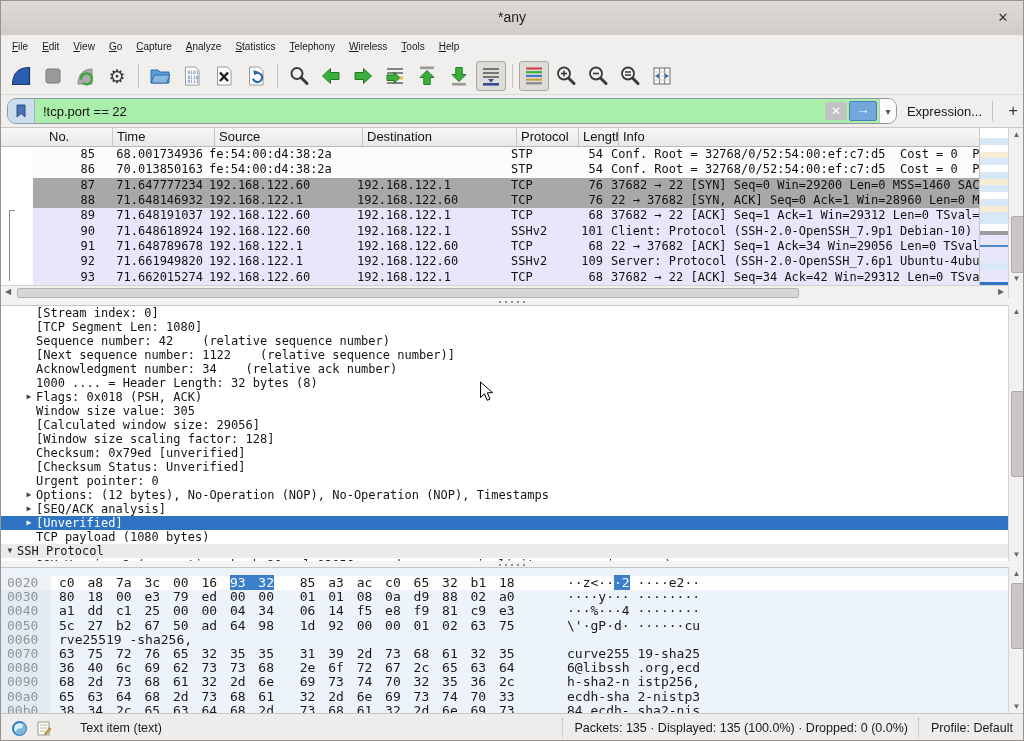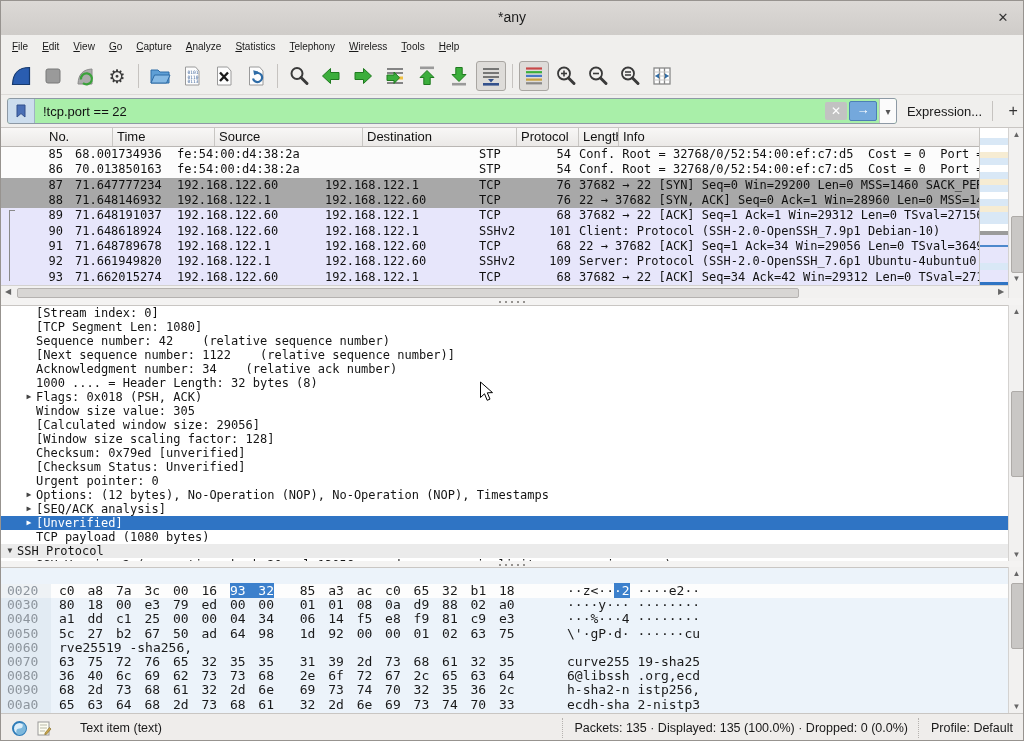--- a/index.html
+++ b/index.html
@@ -23,45 +23,45 @@
     display:flex;align-items:center;padding-left:4px;box-sizing:border-box;border-bottom:1px solid #dddbd8;}
   .tbtn{width:28px;height:28px;margin:0 1px;display:flex;align-items:center;justify-content:center;border:1px solid transparent;border-radius:3px;}
   .tbtn svg{width:24px;height:24px;}
   .tbtn.pressed{background:#dedcd9;border:1px solid #a9a6a2;}
   .tsep{width:1px;height:24px;background:#c6c3c0;margin:0 5px;}
   .gear-glyph{font-size:19px;color:#3a3a3a;line-height:1;}
   
   #filterbar{position:absolute;left:0;top:94px;width:100%;height:33px;background:#f0efed;
     display:flex;align-items:center;border-bottom:1px solid #c9c6c3;box-sizing:border-box;}
   #filter-field{position:relative;margin-left:6px;width:892px;height:24px;border:1px solid #8d99a5;
-    border-radius:3px;background:#a9efa9;display:flex;align-items:center;overflow:hidden;}
+    border-radius:9px;background:#a9efa9;display:flex;align-items:center;overflow:hidden;}
   #bookmark-btn{width:26px;height:100%;background:#ccdded;border-right:1px solid #9fb2c4;
     display:flex;align-items:center;justify-content:center;}
   #filter-text{flex:1;padding-left:8px;font-size:13px;color:#111;white-space:pre;}
   #clear-btn{width:22px;height:18px;background:#c2c2c2;border-radius:2px;color:#fff;
     font-size:12px;text-align:center;line-height:18px;margin-right:2px;}
   #apply-btn{width:26px;height:18px;background:#74a8dc;border:1px solid #4d7fb5;border-radius:2px;
     color:#fff;font-size:13px;text-align:center;line-height:16px;font-weight:bold;margin-right:2px;}
   #filter-caret{width:16px;height:100%;background:#fbfbfb;border-left:1px solid #c4c4c4;
     color:#555;font-size:10px;display:flex;align-items:center;justify-content:center;}
   #expression-label{margin-left:10px;font-size:13px;color:#1a1a1a;}
   #filter-sep{width:1px;height:20px;background:#c6c3c0;margin:0 10px;}
   #add-filter-btn{font-size:16px;color:#333;width:20px;text-align:center;}
   
   #packetlist{position:absolute;left:0;top:127px;width:100%;height:170px;background:#fff;}
   #pl-header{position:absolute;left:0;top:0;width:978px;height:19px;display:flex;
     background:linear-gradient(#f8f7f6,#ebe9e7);border-bottom:1px solid #b9b6b3;box-sizing:border-box;padding-left:44px;}
   .pl-hcell{font-size:13px;color:#111;padding:1px 0 0 4px;border-right:1px solid #c8c6c3;
     box-sizing:border-box;overflow:hidden;white-space:pre;flex:none;}
   #pl-rows{position:absolute;left:0;top:19px;width:978px;height:138px;overflow:hidden;}
   .prow{display:flex;height:15.33px;font-family:"DejaVu Sans Mono",monospace;font-size:12px;
-    line-height:15.33px;color:#111;}
+    line-height:15.33px;color:#111;margin-left:32px;}
   .prow span{flex:none;overflow:hidden;white-space:pre;box-sizing:border-box;}
   .c-no{width:68px;text-align:right;padding-right:6px;}
-  .c-time{width:102px;padding-left:6px;}
+  .c-time{width:102px;padding-left:6px;text-align:right;}
   .c-src{width:148px;padding-left:6px;}
   .c-dst{width:154px;padding-left:6px;}
   .c-proto{width:62px;padding-left:6px;}
   .c-len{width:40px;text-align:right;padding-right:4px;}
   .c-info{width:404px;padding-left:4px;}
   .prow.plain{background:#fcfcfc;}
   .prow.syn{background:#a8a8a8;}
   .prow.tcp{background:#e7e6fb;}
   .prow.selected{background:#2f74c4;color:#f4f8fc;}
   #conv-bracket{position:absolute;left:8px;top:82px;width:5px;height:70px;
@@ -84,21 +84,21 @@
   #details{position:absolute;left:0;top:304px;width:100%;height:256px;background:#fff;
     border-top:1px solid #c9c6c3;overflow:hidden;}
   .drow{height:14px;line-height:14px;font-family:"DejaVu Sans Mono",monospace;font-size:12px;
     color:#141414;display:flex;white-space:pre;width:1008px;}
   .drow .exp{width:14px;flex:none;font-size:8px;color:#444;text-align:center;line-height:14px;}
   .drow.selected{background:#2f74c4;color:#fff;}
   .drow.selected .exp{color:#fff;}
   .drow.shaded{background:#ebebeb;}
   
   #hexpane{position:absolute;left:0;top:566px;width:100%;height:146px;background:#ecf3fa;
-    border-top:1px solid #c9c6c3;overflow:hidden;padding-top:16px;box-sizing:border-box;}
+    border-top:1px solid #c9c6c3;overflow:hidden;padding-top:8px;box-sizing:border-box;}
   .hrow{height:14.2px;line-height:14.2px;font-family:"DejaVu Sans Mono",monospace;font-size:13px;
     white-space:pre;display:flex;width:1008px;}
   .hrow.white{background:#fdfdfd;}
   .hoff{width:50px;flex:none;color:#8d959d;padding-left:6px;box-sizing:border-box;background:rgba(210,220,228,0.35);}
   .hx{margin-left:8px;color:#1a1a1a;word-spacing:5px;width:500px;flex:none;}
   .hascii{color:#1a1a1a;padding-left:8px;}
   .hl{background:#3c80cc;color:#fff;}
   
   #statusbar{position:absolute;left:0;top:712px;width:100%;height:29px;background:#efedeb;
     border-top:1px solid #c9c6c3;display:flex;align-items:center;box-sizing:border-box;font-size:12.5px;color:#1a1a1a;}

